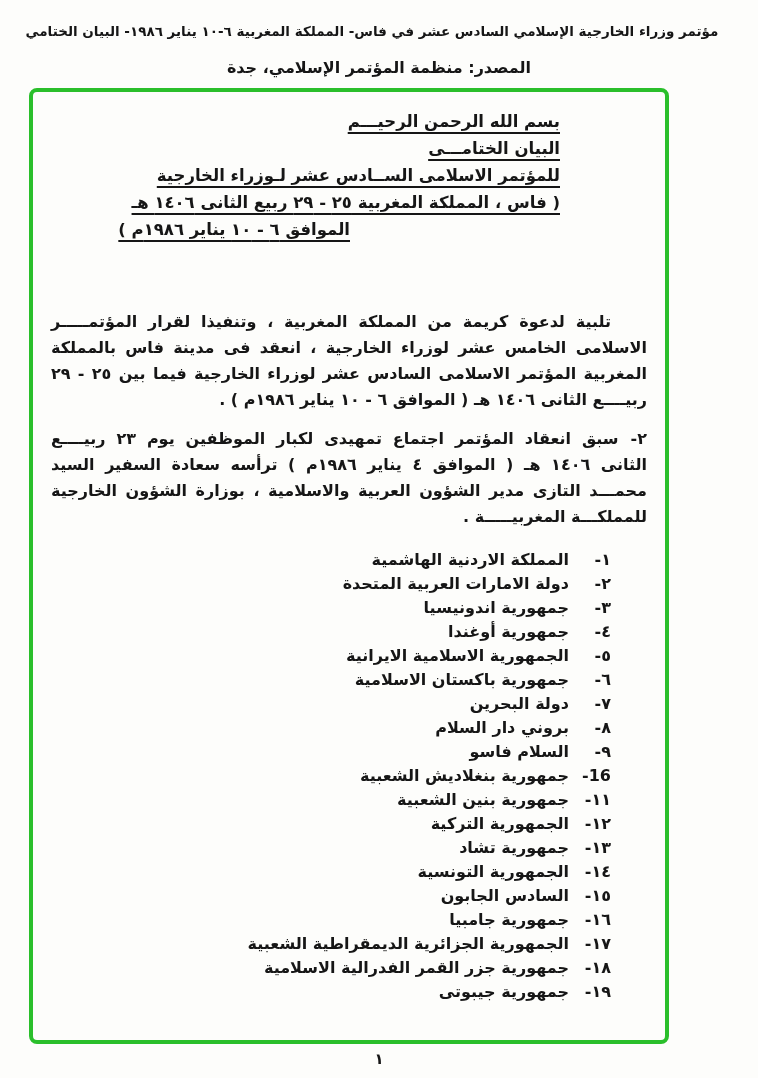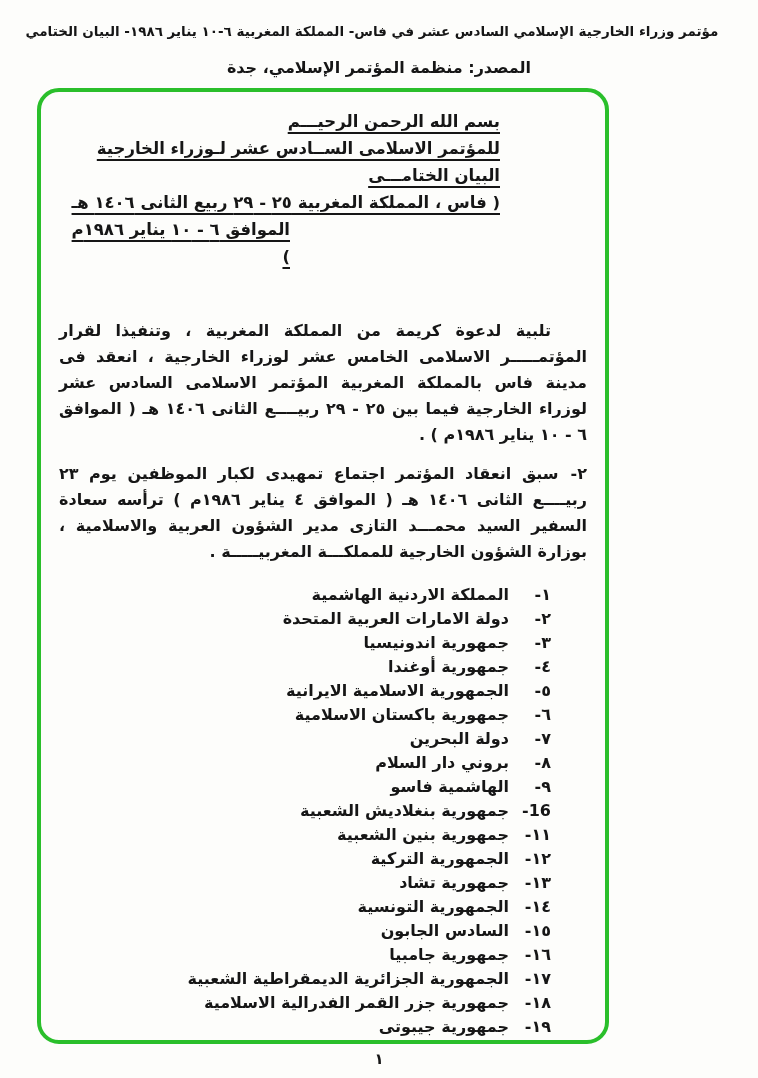--- a/index.html
+++ b/index.html
@@ -12,41 +12,41 @@
     direction:rtl; text-align:center;
     font-size:13.5px; font-weight:700; letter-spacing:0;
   }
   .top-source {
     position:absolute; top:42px; left:0; right:0;
     direction:rtl; text-align:center;
     font-size:16px; font-weight:700;margin-top:16px;
   }
 
   .green-box {
-    position:absolute; left:37px; top:88px; width:572px; height:956px;
-    border:4px solid var(--frame-green); border-radius:22px;
+    position:absolute; left:29px; top:88px; width:640px; height:956px;
+    border:4px solid var(--frame-green); border-radius:8px;
     padding:16px 18px 10px 18px;
     overflow:hidden;
   }
 
   .title-block {
     direction:rtl; text-align:right;
     margin-right:87px;
     font-size:16.5px; font-weight:700;
   }
   .t-line {
     line-height:27px;
     text-decoration:underline;
     text-decoration-thickness:1.5px;
     text-underline-offset:5px;
   }
   .t-line.hanging { margin-right:210px; }
 
   .body-text {
-    margin-top:48px;
+    margin-top:66px;
     direction:rtl;
     font-size:16px; font-weight:700;
   }
   .para { text-align:justify; line-height:26px; margin-bottom:13px; }
   .para.first { text-indent:36px; }
   .para-num { margin-left:12px; }
   .para-num:empty { margin:0; }
 
   .member-list {
     margin-top:18px; margin-right:36px;
@@ -68,22 +68,22 @@
 <div class="page">
 
   <div class="top-header">مؤتمر وزراء الخارجية الإسلامي السادس عشر في فاس- المملكة المغربية ٦-١٠ يناير ١٩٨٦- البيان الختامي</div>
 
   <div class="top-source">المصدر: منظمة المؤتمر الإسلامي، جدة</div>
 
   <div class="green-box">
 
     <div class="title-block">
       <div class="t-line">بسم الله الرحمن الرحيـــم</div>
+      <div class="t-line">البيان الختامـــى</div>
       <div class="t-line">للمؤتمر الاسلامى الســادس عشر لـوزراء الخارجية</div>
-      <div class="t-line">البيان الختامـــى</div>
       <div class="t-line">( فاس ، المملكة المغربية ٢٥ - ٢٩ ربيع الثانى ١٤٠٦ هـ</div>
       <div class="t-line hanging">الموافق ٦ - ١٠ يناير ١٩٨٦م )</div>
     </div>
 
     <div class="body-text">
   <p class="para first"><span class="para-num"></span><span class="para-body">تلبية لدعوة كريمة من المملكة المغربية ، وتنفيذا لقرار المؤتمـــــر الاسلامى الخامس عشر لوزراء الخارجية ، انعقد فى مدينة فاس بالمملكة المغربية المؤتمر الاسلامى السادس عشر لوزراء الخارجية فيما بين ٢٥ - ٢٩ ربيــــع الثانى ١٤٠٦ هـ ( الموافق ٦ - ١٠ يناير ١٩٨٦م ) .</span></p>
 
   <p class="para"><span class="para-num">٢-</span><span class="para-body">سبق انعقاد المؤتمر اجتماع تمهيدى لكبار الموظفين يوم ٢٣ ربيــــع الثانى ١٤٠٦ هـ ( الموافق ٤ يناير ١٩٨٦م ) ترأسه سعادة السفير السيد محمـــد التازى مدير الشؤون العربية والاسلامية ، بوزارة الشؤون الخارجية للمملكـــة المغربيـــــة .</span></p>
 
 </div>
@@ -124,21 +124,21 @@
     <span class="item-name">دولة البحرين</span>
   </div>
 
   <div class="list-item">
     <span class="item-num">٨-</span>
     <span class="item-name">بروني دار السلام</span>
   </div>
 
   <div class="list-item">
     <span class="item-num">٩-</span>
-    <span class="item-name">الهاشمية فاسو</span>
+    <span class="item-name">السلام فاسو</span>
   </div>
 
   <div class="list-item">
     <span class="item-num">16-</span>
     <span class="item-name">جمهورية بنغلاديش الشعبية</span>
   </div>
 
   <div class="list-item">
     <span class="item-num">١١-</span>
     <span class="item-name">جمهورية بنين الشعبية</span>

